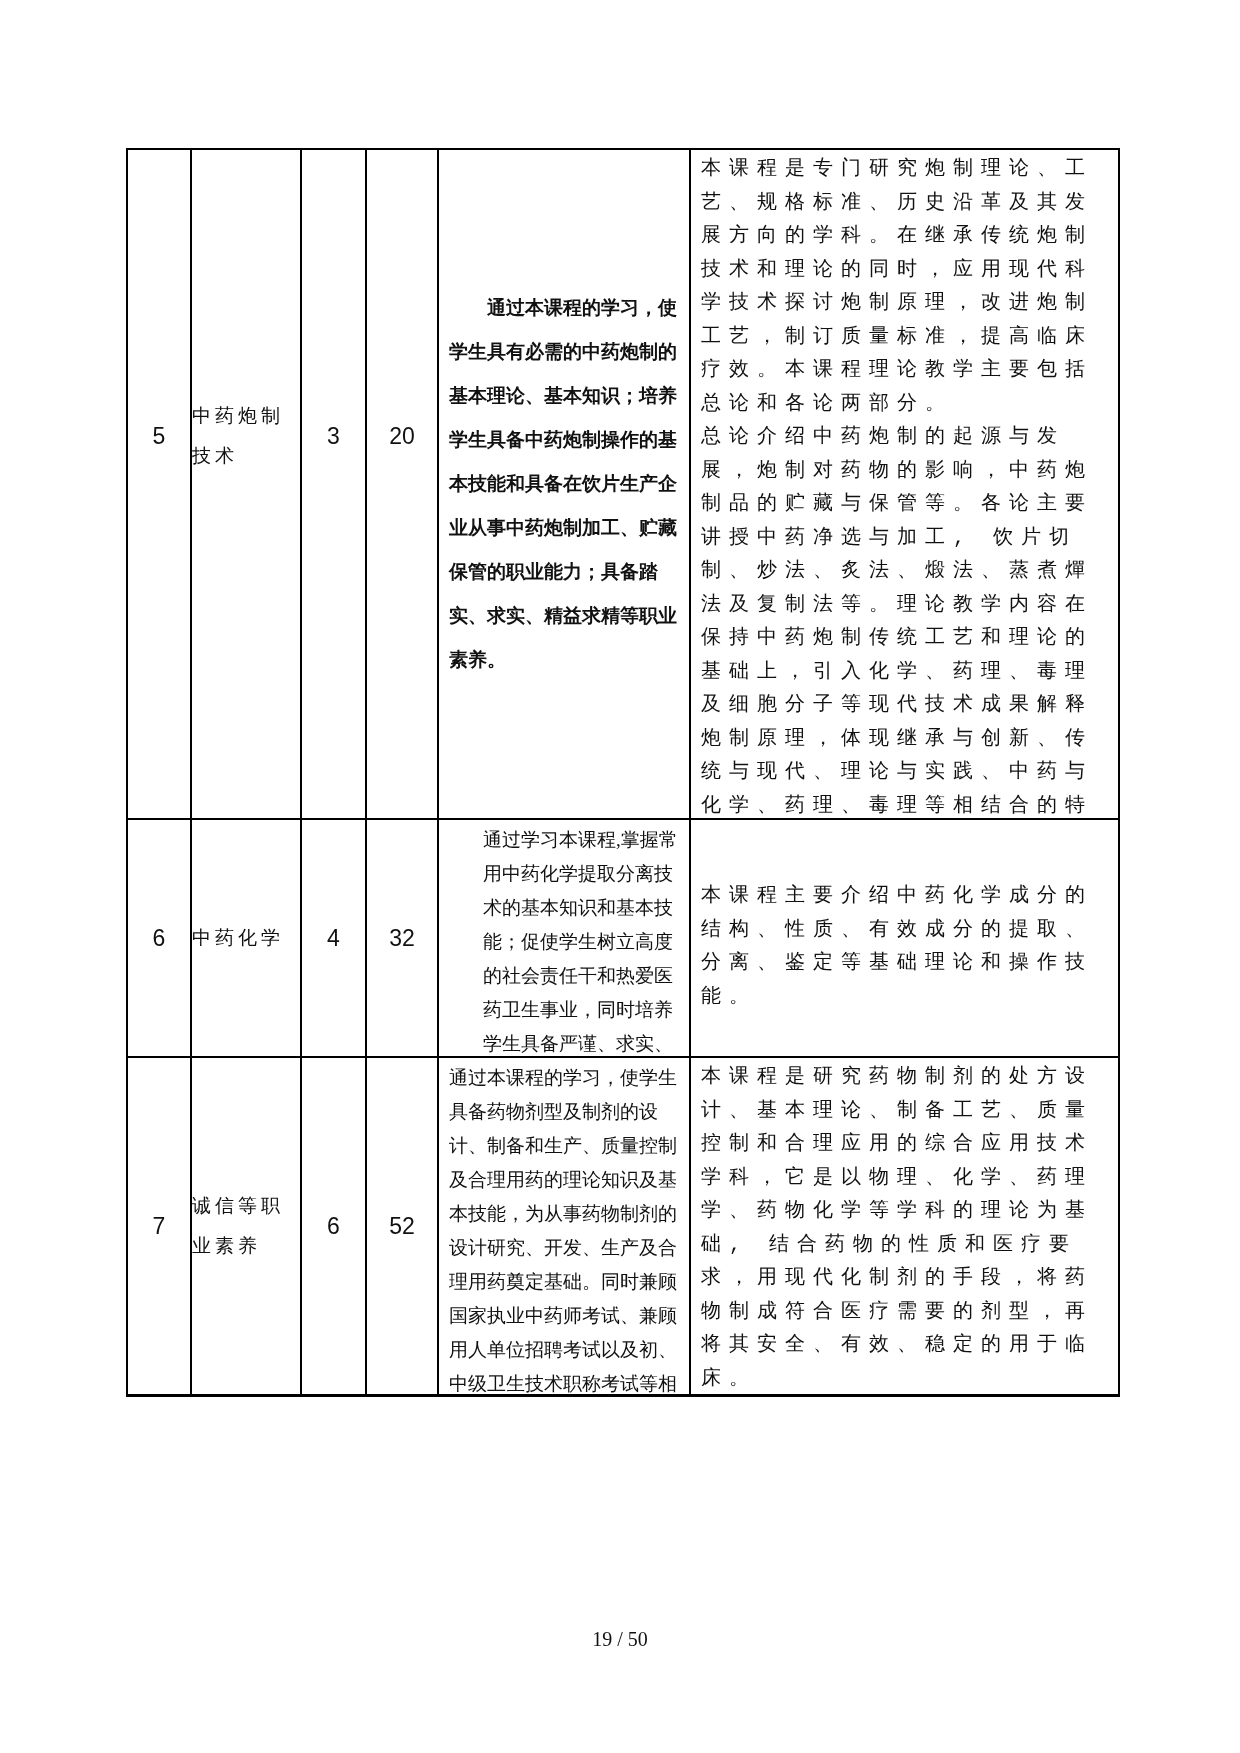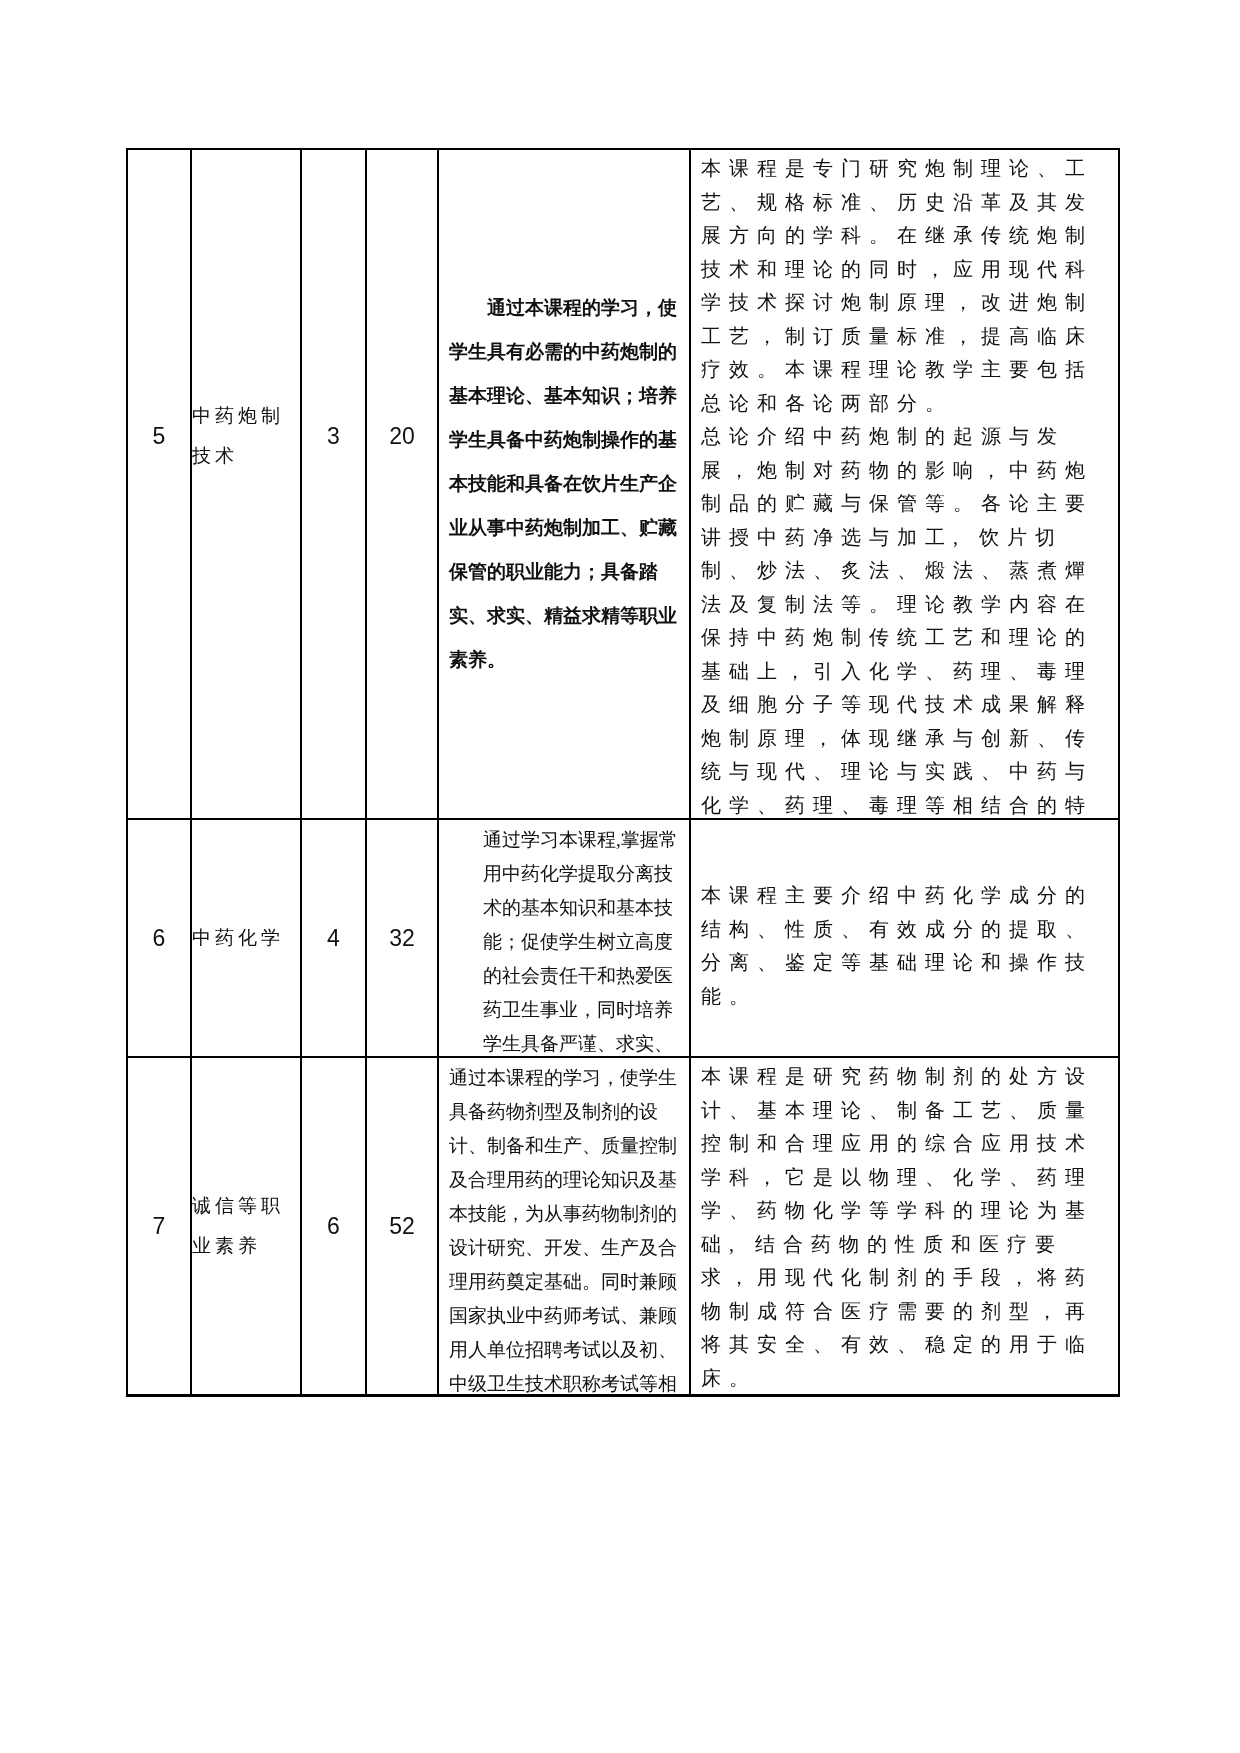--- a/index.html
+++ b/index.html
@@ -65,20 +65,21 @@
   }
   tr.row-6 td.cell-obj .cinner { max-height: 230px; padding-left: 44px; }
   tr.row-7 td.cell-obj .cinner { max-height: 330px; }
 
   td.cell-desc .cinner {
     font-size: 20px;
     letter-spacing: 8px;
     line-height: 33.5px;
     padding: 2px 4px 2px 10px;
     overflow: hidden;
+    font-family: Liberation Mono, monospace;
   }
   tr.row-5 td.cell-desc .cinner { max-height: 664px; }
   tr.row-6 td.cell-desc .cinner { max-height: 232px; margin-top: 16px; }
   tr.row-7 td.cell-desc .cinner { max-height: 332px; }
 
   .cinner p { margin: 0; }
   .cinner p.indent { text-indent: 2em; }
 
   tr.row-5 { height: 670px; }
   tr.row-6 { height: 238px; }
@@ -189,14 +190,15 @@
       </td>
       <td class="cell-desc">
         <div class="cinner">
           <p>本课程是研究药物制剂的处方设计、基本理论、制备工艺、质量控制和合理应用的综合应用技术学科，它是以物理、化学、药理学、药物化学等学科的理论为基础, 结合药物的性质和医疗要求，用现代化制剂的手段，将药物制成符合医疗需要的剂型，再将其安全、有效、稳定的用于临床。</p>
         </div>
       </td>
     </tr>
   </tbody>
     </table>
 
+  <div class="page-footer">19 / 50</div>
 
 </div>
 
 </body></html>

